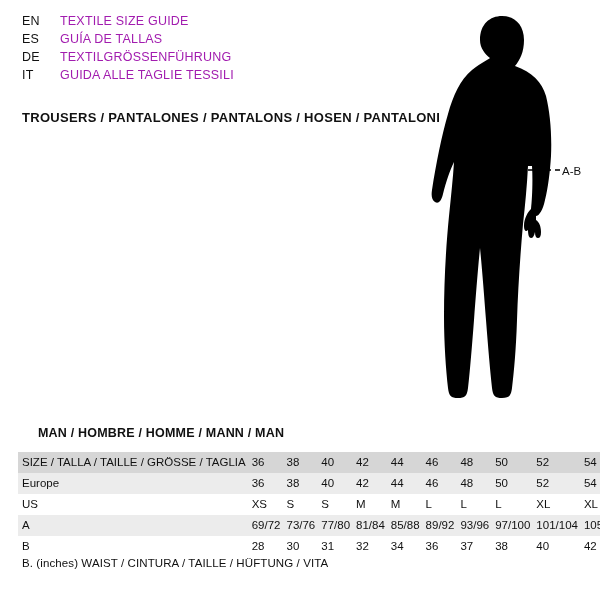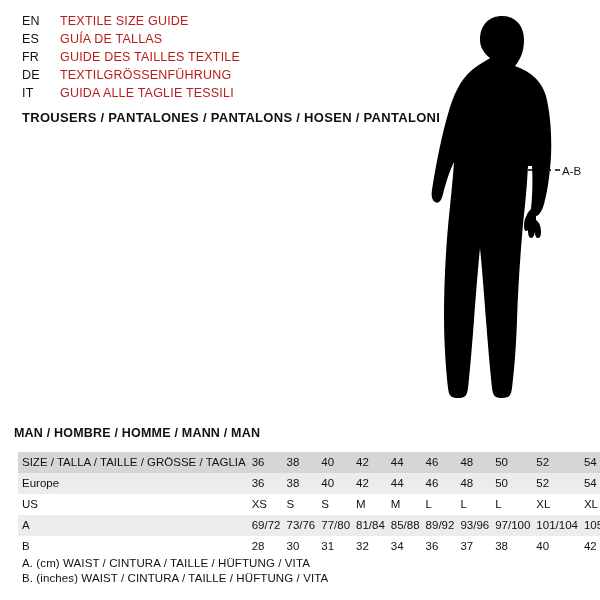--- a/index.html
+++ b/index.html
@@ -34,21 +34,21 @@
     height: 18px;
     font-size: 12.5px;
     letter-spacing: 0.2px;
   }
   .lang-code {
     width: 38px;
     flex: 0 0 38px;
     color: #111;
   }
   .lang-text {
-    color: #b91c1c;
+    color: #a21caf;
   }
 
   
   .category-title {
     position: absolute;
     left: 22px;
     top: 110px;
     font-size: 13px;
     font-weight: bold;
     letter-spacing: 0.3px;
@@ -71,21 +71,21 @@
     left: 152px;
     top: 155px;
     font-size: 11.5px;
     color: #111;
     font-family: "Liberation Sans", sans-serif;
   }
 
   
   .table-title {
     position: absolute;
-    left: 14px;
+    left: 38px;
     top: 426px;
     font-size: 12.5px;
     font-weight: bold;
     letter-spacing: 0.2px;
   }
 
   table.size-table {
     position: absolute;
     left: 18px;
     top: 452px;
@@ -138,24 +138,20 @@
 <div class="page">
 
   <div class="lang-block">
     <div class="lang-row">
       <span class="lang-code">EN</span>
       <span class="lang-text">TEXTILE SIZE GUIDE</span>
     </div>
     <div class="lang-row">
       <span class="lang-code">ES</span>
       <span class="lang-text">GUÍA DE TALLAS</span>
-    </div>
-    <div class="lang-row">
-      <span class="lang-code">FR</span>
-      <span class="lang-text">GUIDE DES TAILLES TEXTILE</span>
     </div>
     <div class="lang-row">
       <span class="lang-code">DE</span>
       <span class="lang-text">TEXTILGRÖSSENFÜHRUNG</span>
     </div>
     <div class="lang-row">
       <span class="lang-code">IT</span>
       <span class="lang-text">GUIDA ALLE TAGLIE TESSILI</span>
     </div>
   </div>
@@ -282,17 +278,16 @@
         <td class="cell">37</td>
         <td class="cell">38</td>
         <td class="cell">40</td>
         <td class="cell">42</td>
 
       </tr>
     </tbody>
   </table>
 
   <div class="footnotes">
-    <span class="footnote">A. (cm) WAIST / CINTURA / TAILLE / HÜFTUNG / VITA</span>
     <span class="footnote">B. (inches) WAIST / CINTURA / TAILLE / HÜFTUNG / VITA</span>
   </div>
 
 </div>
 
 </body></html>

